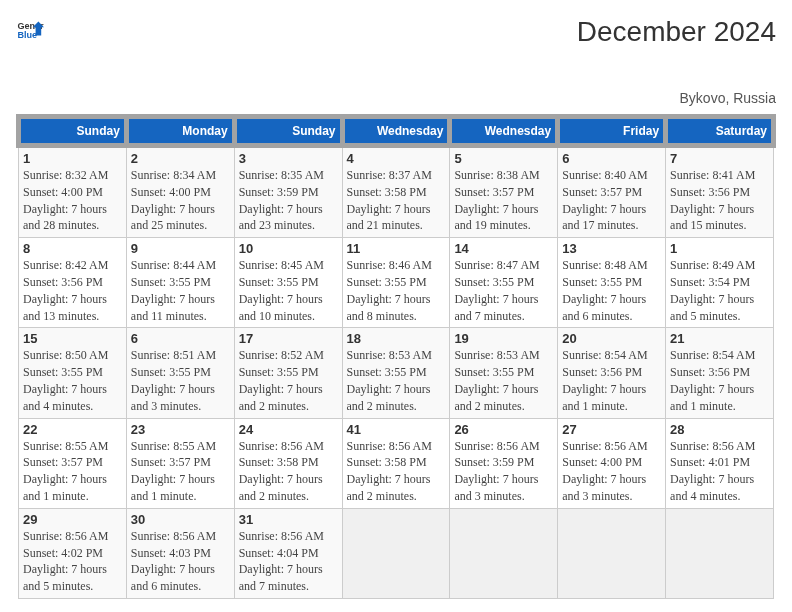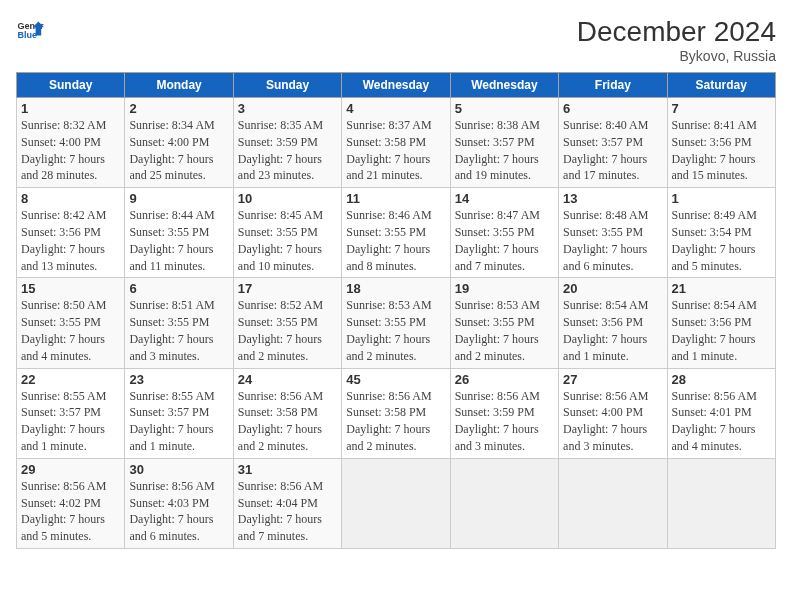--- a/index.html
+++ b/index.html
@@ -34,34 +34,35 @@
     }
     .month-title {
       font-size: 28px;
       font-weight: normal;
       color: #333;
       margin-left: 28px;
     }
     .subtitle {
       font-size: 14px;
       color: #555;
+      margin-top: 42px;
     }
     table {
       width: 100%;
       border-collapse: collapse;
       table-layout: fixed;
     }
     thead tr th {
       background: #1565c0;
       color: #fff;
       font-size: 12px;
       font-weight: bold;
       padding: 5px 4px;
-      text-align: center;
-      border: 1px solid #a3a3a3;
+      text-align: right;
+      border: 5px solid #a3a3a3;
     }
     tbody tr td {
       border: 1px solid #ccc;
       vertical-align: top;
       padding: 3px 4px;
       font-size: 9.5px;
       color: #333;
       height: 80px;
       background: #fff;
     }
@@ -213,21 +214,21 @@
         </td>
           <td>
           <span class="day-num">23</span>
           <div class="day-info">Sunrise: 8:55 AM<br>Sunset: 3:57 PM<br>Daylight: 7 hours and 1 minute.</div>
         </td>
           <td>
           <span class="day-num">24</span>
           <div class="day-info">Sunrise: 8:56 AM<br>Sunset: 3:58 PM<br>Daylight: 7 hours and 2 minutes.</div>
         </td>
           <td>
-          <span class="day-num">45</span>
+          <span class="day-num">41</span>
           <div class="day-info">Sunrise: 8:56 AM<br>Sunset: 3:58 PM<br>Daylight: 7 hours and 2 minutes.</div>
         </td>
           <td>
           <span class="day-num">26</span>
           <div class="day-info">Sunrise: 8:56 AM<br>Sunset: 3:59 PM<br>Daylight: 7 hours and 3 minutes.</div>
         </td>
           <td>
           <span class="day-num">27</span>
           <div class="day-info">Sunrise: 8:56 AM<br>Sunset: 4:00 PM<br>Daylight: 7 hours and 3 minutes.</div>
         </td>

